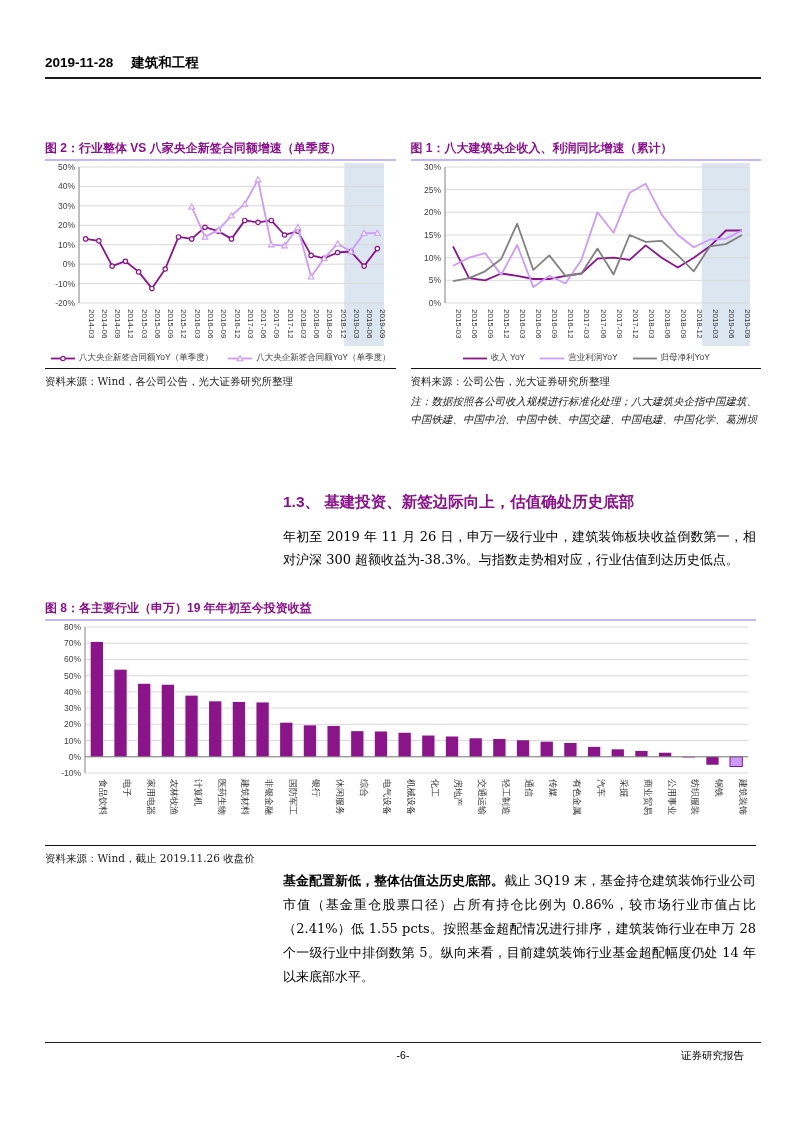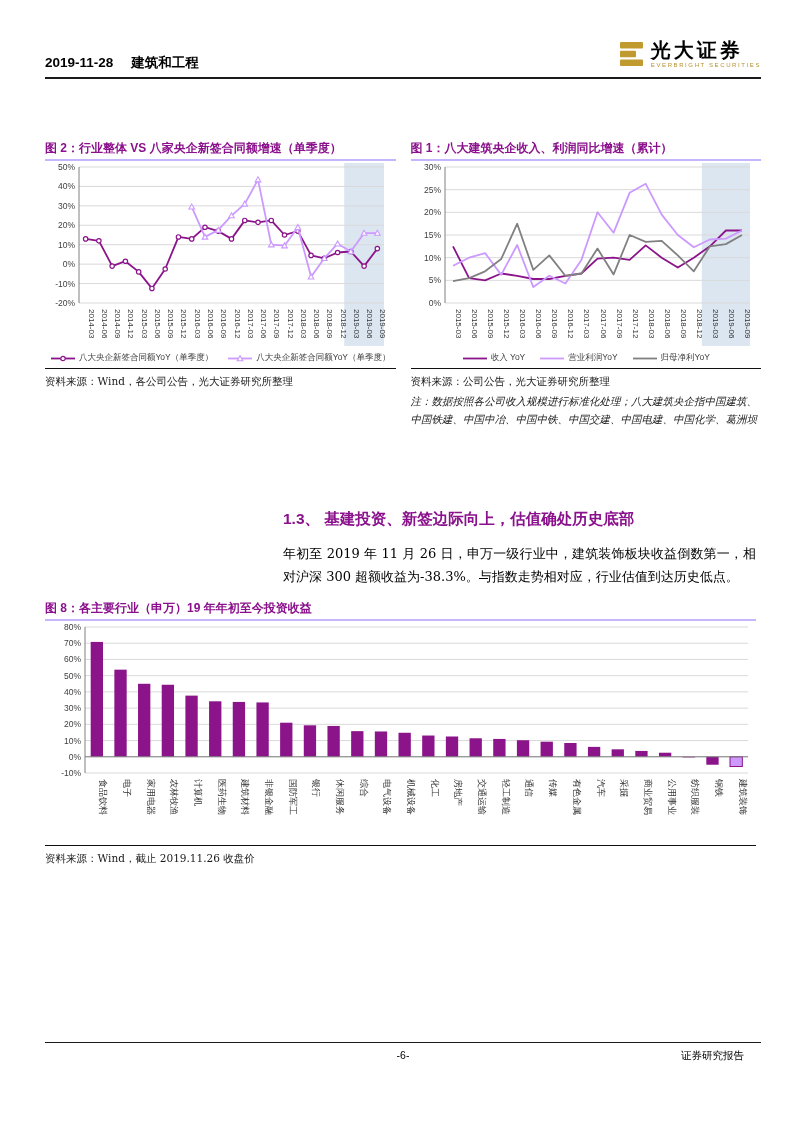--- a/index.html
+++ b/index.html
@@ -17,54 +17,41 @@
   .figrow{position:absolute;left:45px;right:45px;top:141px;display:flex;gap:15px;}
   .figcol{flex:1;min-width:0;}
   .figcap{color:#8a108c;font-weight:bold;font-size:12px;padding-bottom:4px;border-bottom:2px solid #c4b5fd;line-height:1.2;}
   .legend{display:flex;justify-content:center;align-items:center;gap:14px;margin-top:1px;font-size:8.5px;color:#404040;}
   .legend .li{display:flex;align-items:center;gap:3px;white-space:nowrap;}
   .src{border-top:1.5px solid #111;margin-top:4px;padding-top:5px;font-family:"DejaVu Serif",serif;
        font-size:10.5px;color:#1a1a1a;line-height:1.5;}
   .note{font-family:"DejaVu Serif",serif;font-style:italic;font-size:10.5px;color:#1a1a1a;line-height:1.7;margin-top:3px;}
   
   .sec{position:absolute;left:283px;width:473px;top:492px;}
-  .sec h2{margin:17px 0 12px 0;font-size:15.5px;font-weight:bold;color:#8a108c;}
+  .sec h2{margin:0 0 12px 0;font-size:15.5px;font-weight:bold;color:#8a108c;}
   .sec p{margin:0;font-family:"DejaVu Serif",serif;font-size:13px;line-height:1.8;text-align:justify;color:#000;}
   
   .fig4{position:absolute;left:45px;width:711px;top:601px;}
   
   .fund{position:absolute;left:283px;width:473px;top:869px;}
   .fund p{margin:0;font-family:"DejaVu Serif",serif;font-size:13px;line-height:1.85;text-align:justify;color:#000;}
   .fund b{font-weight:bold;}
   
   .ftr-rule{position:absolute;left:45px;right:45px;top:1042px;border-top:1.2px solid #1a1a1a;}
   .ftr-page{position:absolute;left:0;right:0;top:1049px;text-align:center;font-size:10.5px;color:#000;}
   .ftr-label{position:absolute;right:62px;top:1049px;font-size:10.5px;color:#000;}
   svg text{font-family:"Liberation Sans",sans-serif;}
 </style>
 </head>
 <body>
 
 <div class="page">
 
   <div class="hdr-left">
     <span class="date">2019-11-28</span><span>建筑和工程</span>
-  </div>
-  <div class="brand">
-    <span>
-      <svg width="28" height="28" viewBox="0 0 28 28">
-        <rect x="2" y="2" width="23" height="6.6" rx="1" fill="#c09a2e"></rect>
-        <rect x="2" y="10.7" width="16" height="6.6" rx="1" fill="#c09a2e"></rect>
-        <rect x="2" y="19.4" width="23" height="6.6" rx="1" fill="#c09a2e"></rect>
-      </svg>
-    </span>
-    <span class="brand-txt">
-      <span class="brand-name">光大证券</span>
-      <span class="brand-sub">EVERBRIGHT SECURITIES</span>
-    </span>
   </div>
   <div class="hdr-rule"></div>
 
   <div class="figrow">
     <div class="figcol">
       <div class="figcap">图 2：行业整体 VS 八家央企新签合同额增速（单季度）</div>
       <svg width="344" height="186">
           <rect x="299.2173913043478" y="2" width="39.782608695652186" height="183" fill="#dce6f1"></rect>
           <line x1="34" y1="142" x2="339" y2="142" stroke="#d9d9d9" stroke-width="1"></line>
           <text x="30" y="145" text-anchor="end" font-size="8.5" fill="#404040">-20%</text>
@@ -315,18 +302,21 @@
         <text x="576.1878571428571" y="158" font-size="9" fill="#333" transform="rotate(90 576.1878571428571 158)">采掘</text>
         <text x="599.8664285714285" y="158" font-size="9" fill="#333" transform="rotate(90 599.8664285714285 158)">商业贸易</text>
         <text x="623.545" y="158" font-size="9" fill="#333" transform="rotate(90 623.545 158)">公用事业</text>
         <text x="647.2235714285714" y="158" font-size="9" fill="#333" transform="rotate(90 647.2235714285714 158)">纺织服装</text>
         <text x="670.9021428571428" y="158" font-size="9" fill="#333" transform="rotate(90 670.9021428571428 158)">钢铁</text>
         <text x="694.5807142857143" y="158" font-size="9" fill="#333" transform="rotate(90 694.5807142857143 158)">建筑装饰</text>
       </svg>
     <div class="src">资料来源：Wind，截止 2019.11.26 收盘价</div>
   </div>
 
+  <div class="fund">
+    <p><b>基金配置新低，整体估值达历史底部。</b><span>截止 3Q19 末，基金持仓建筑装饰行业公司市值（基金重仓股票口径）占所有持仓比例为 0.86%，较市场行业市值占比（2.41%）低 1.55 pcts。按照基金超配情况进行排序，建筑装饰行业在申万 28 个一级行业中排倒数第 5。纵向来看，目前建筑装饰行业基金超配幅度仍处 14 年以来底部水平。</span></p>
+  </div>
 
   <div class="ftr-rule"></div>
   <div class="ftr-page">-6-</div>
   <div class="ftr-label">证券研究报告</div>
 
 </div>
 
 </body></html>

